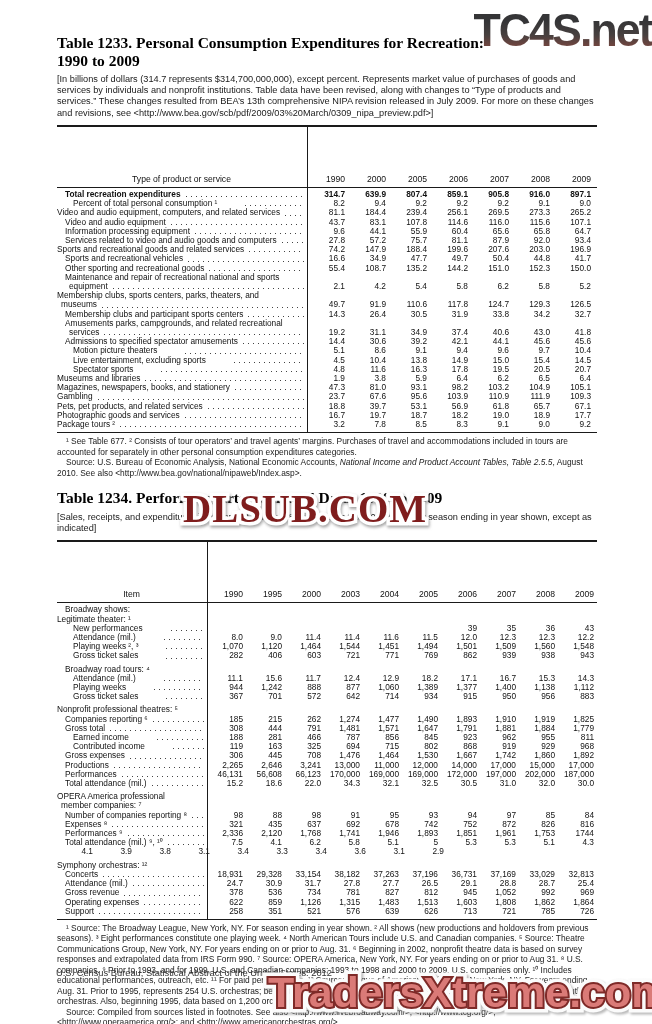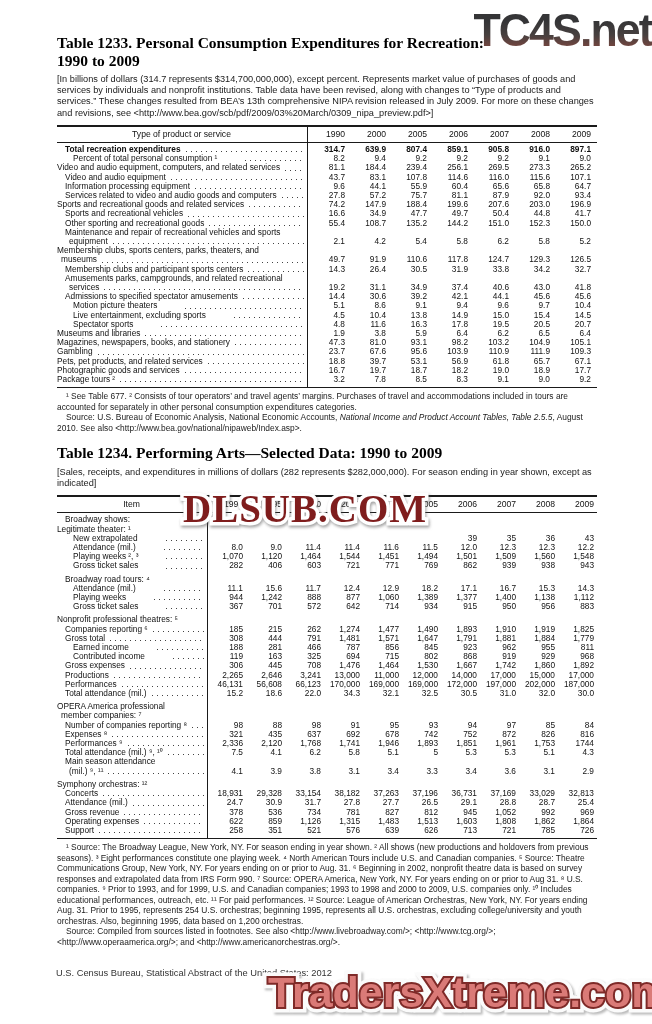--- a/index.html
+++ b/index.html
@@ -6,21 +6,21 @@
   body{width:652px;height:1024px;background:#fff;position:relative;overflow:hidden;
        font-family:"Liberation Sans",sans-serif;color:#111;}
   .page{position:absolute;left:57px;top:34px;width:540px;}
 
   
   .ttl{font-family:"Liberation Serif",serif;font-weight:bold;font-size:15.5px;line-height:17.5px;color:#000;}
   .intro{font-size:9.2px;line-height:11.2px;margin:5px 0 6px 0;color:#1a1a1a;}
 
   
   .tablewrap{position:relative;border-top:2px solid #1a1a1a;font-size:8.3px;line-height:9.2px;color:#111;}
-  .thead{display:flex;align-items:center;border-bottom:1.5px solid #1a1a1a;padding:3px 0;}
+  .thead{display:flex;align-items:center;border-bottom:1.5px solid #1a1a1a;padding:3px 0;margin-top:45px;}
   .tbody{border-bottom:1.5px solid #1a1a1a;padding:2px 0 3px 0;}
   .trow{display:flex;align-items:flex-end;}
   .trow.sp{margin-top:4px;}
   .trow.bold{font-weight:bold;}
   .lab{box-sizing:border-box;flex:0 0 auto;padding-right:1px;}
   .t1233 .lab{width:250px;} .t1233 .val{width:41px;}
   .t1234 .lab{width:150px;} .t1234 .val{width:39px;}
   .hlab{text-align:center;font-size:8.6px;}
   .val{box-sizing:border-box;flex:0 0 auto;text-align:right;padding-right:3px;}
   .hval{font-size:8.6px;}
@@ -215,21 +215,21 @@
           <div class="val">55.4</div>
           <div class="val">108.7</div>
           <div class="val">135.2</div>
           <div class="val">144.2</div>
           <div class="val">151.0</div>
           <div class="val">152.3</div>
           <div class="val">150.0</div>
         </div>
         <div class="trow ind1">
           <div class="lab">
-            <div class="l1">Maintenance and repair of recreational vehicles and sports</div>
+            <div class="l1">Maintenance and repair of recreational national and sports</div>
             <div class="lflex">
               <div class="ltext">equipment</div>
               <div class="dots"></div>
             </div>
           </div>
           <div class="val">2.1</div>
           <div class="val">4.2</div>
           <div class="val">5.4</div>
           <div class="val">5.8</div>
           <div class="val">6.2</div>
@@ -473,21 +473,21 @@
         <div class="trow ind0">
           <div class="lab">
             <div class="lflex">
               <div class="ltext">Legitimate theater: ¹</div>
             </div>
           </div>
         </div>
         <div class="trow ind2">
           <div class="lab">
             <div class="lflex">
-              <div class="ltext">New extrapolated</div>
+              <div class="ltext">New performances</div>
               <div class="dots"></div>
             </div>
           </div>
           <div class="val"></div>
           <div class="val"></div>
           <div class="val"></div>
           <div class="val"></div>
           <div class="val"></div>
           <div class="val"></div>
           <div class="val">39</div>
@@ -835,27 +835,20 @@
           <div class="val">6.2</div>
           <div class="val">5.8</div>
           <div class="val">5.1</div>
           <div class="val">5</div>
           <div class="val">5.3</div>
           <div class="val">5.3</div>
           <div class="val">5.1</div>
           <div class="val">4.3</div>
         </div>
         <div class="trow ind1">
-          <div class="lab">
-            <div class="l1">Main season attendance</div>
-            <div class="lflex">
-              <div class="ltext">(mil.) ⁹, ¹¹</div>
-              <div class="dots"></div>
-            </div>
-          </div>
           <div class="val">4.1</div>
           <div class="val">3.9</div>
           <div class="val">3.8</div>
           <div class="val">3.1</div>
           <div class="val">3.4</div>
           <div class="val">3.3</div>
           <div class="val">3.4</div>
           <div class="val">3.6</div>
           <div class="val">3.1</div>
           <div class="val">2.9</div>

